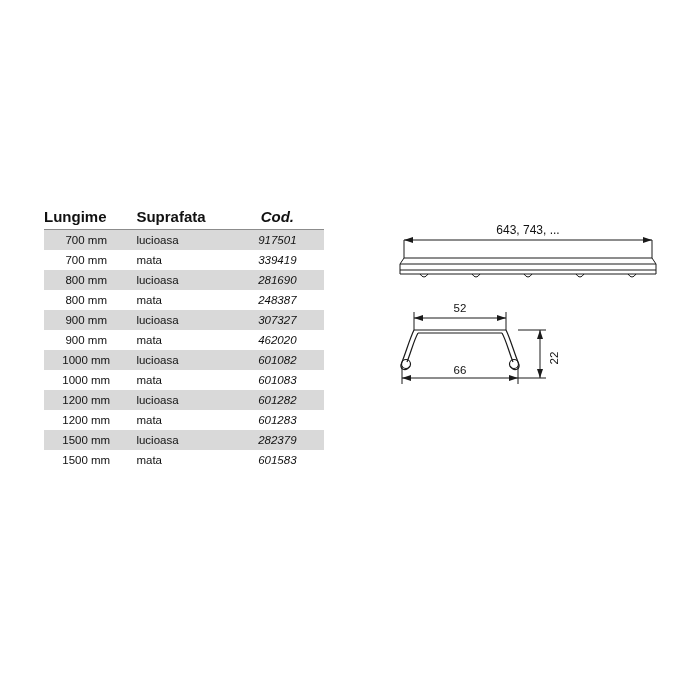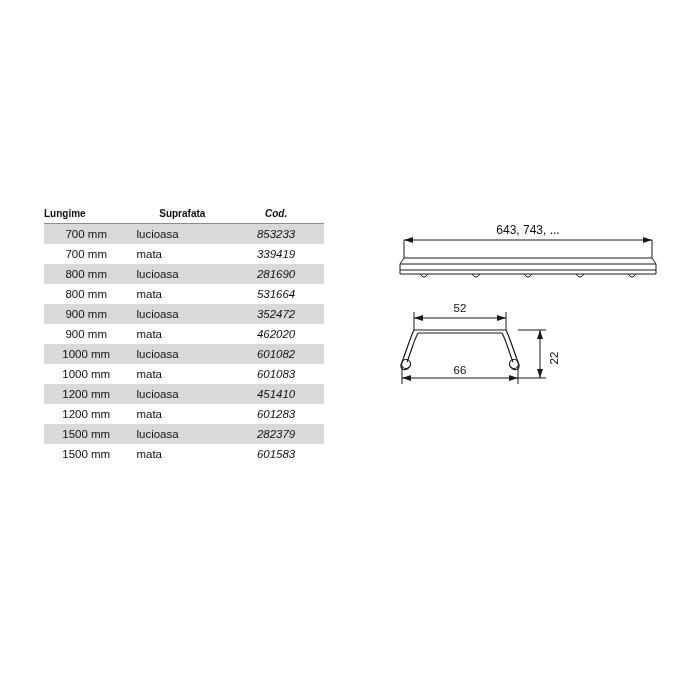--- a/index.html
+++ b/index.html
@@ -20,38 +20,38 @@
   #spec-table {
     position: absolute;
     left: 44px;
     top: 206px;
     width: 280px;
     border-collapse: collapse;
     font-size: 11.5px;
   }
   #spec-table th {
     font-weight: bold;
-    font-size: 10px;
+    font-size: 15px;
     padding: 2px 0 4px 0;
     border-bottom: 1px solid #8c8c8c;
     color: #111;
   }
   #spec-table td {
     padding: 2px 16px;
     height: 16px;
     color: #111;
   }
   #spec-table tr.shaded td {
     background: #d9d9d9;
   }
   .col-len   { width: 80px; text-align: center; }
   .col-surf  { width: 110px; text-align: left; padding-left: 8px !important; }
   .col-cod   { width: 90px;  text-align: center; font-style: italic; }
   th.col-len  { text-align: left; padding-left: 6px; }
-  th.col-surf { text-align: center; padding-left: 8px; }
+  th.col-surf { text-align: left; padding-left: 8px; }
   th.col-cod  { text-align: center; }
 
   
   .drawing {
     position: absolute;
   }
   #drawing-top {
     left: 380px;
     top: 212px;
     width: 290px;
@@ -82,61 +82,61 @@
     <tr>
       <th class="col-len">Lungime</th>
       <th class="col-surf">Suprafata</th>
       <th class="col-cod">Cod.</th>
     </tr>
   </thead>
   <tbody id="table-body">
       <tr class="shaded">
         <td class="col-len">700 mm</td>
         <td class="col-surf">lucioasa</td>
-        <td class="col-cod">853233</td>
+        <td class="col-cod">917501</td>
       </tr>
       <tr>
         <td class="col-len">700 mm</td>
         <td class="col-surf">mata</td>
         <td class="col-cod">339419</td>
       </tr>
       <tr class="shaded">
         <td class="col-len">800 mm</td>
         <td class="col-surf">lucioasa</td>
         <td class="col-cod">281690</td>
       </tr>
       <tr>
         <td class="col-len">800 mm</td>
         <td class="col-surf">mata</td>
-        <td class="col-cod">531664</td>
+        <td class="col-cod">248387</td>
       </tr>
       <tr class="shaded">
         <td class="col-len">900 mm</td>
         <td class="col-surf">lucioasa</td>
-        <td class="col-cod">352472</td>
+        <td class="col-cod">307327</td>
       </tr>
       <tr>
         <td class="col-len">900 mm</td>
         <td class="col-surf">mata</td>
         <td class="col-cod">462020</td>
       </tr>
       <tr class="shaded">
         <td class="col-len">1000 mm</td>
         <td class="col-surf">lucioasa</td>
         <td class="col-cod">601082</td>
       </tr>
       <tr>
         <td class="col-len">1000 mm</td>
         <td class="col-surf">mata</td>
         <td class="col-cod">601083</td>
       </tr>
       <tr class="shaded">
         <td class="col-len">1200 mm</td>
         <td class="col-surf">lucioasa</td>
-        <td class="col-cod">451410</td>
+        <td class="col-cod">601282</td>
       </tr>
       <tr>
         <td class="col-len">1200 mm</td>
         <td class="col-surf">mata</td>
         <td class="col-cod">601283</td>
       </tr>
       <tr class="shaded">
         <td class="col-len">1500 mm</td>
         <td class="col-surf">lucioasa</td>
         <td class="col-cod">282379</td>

